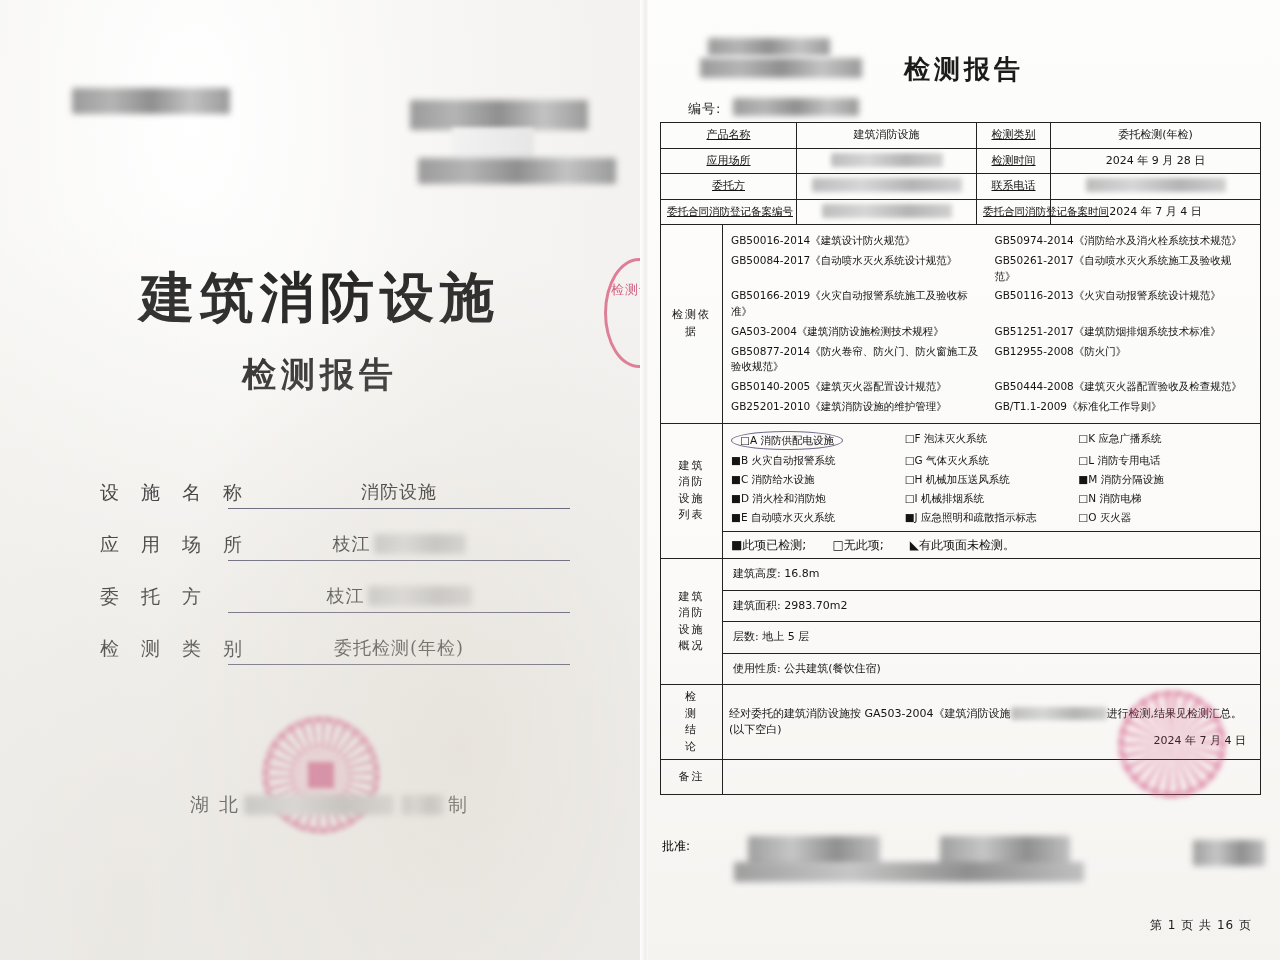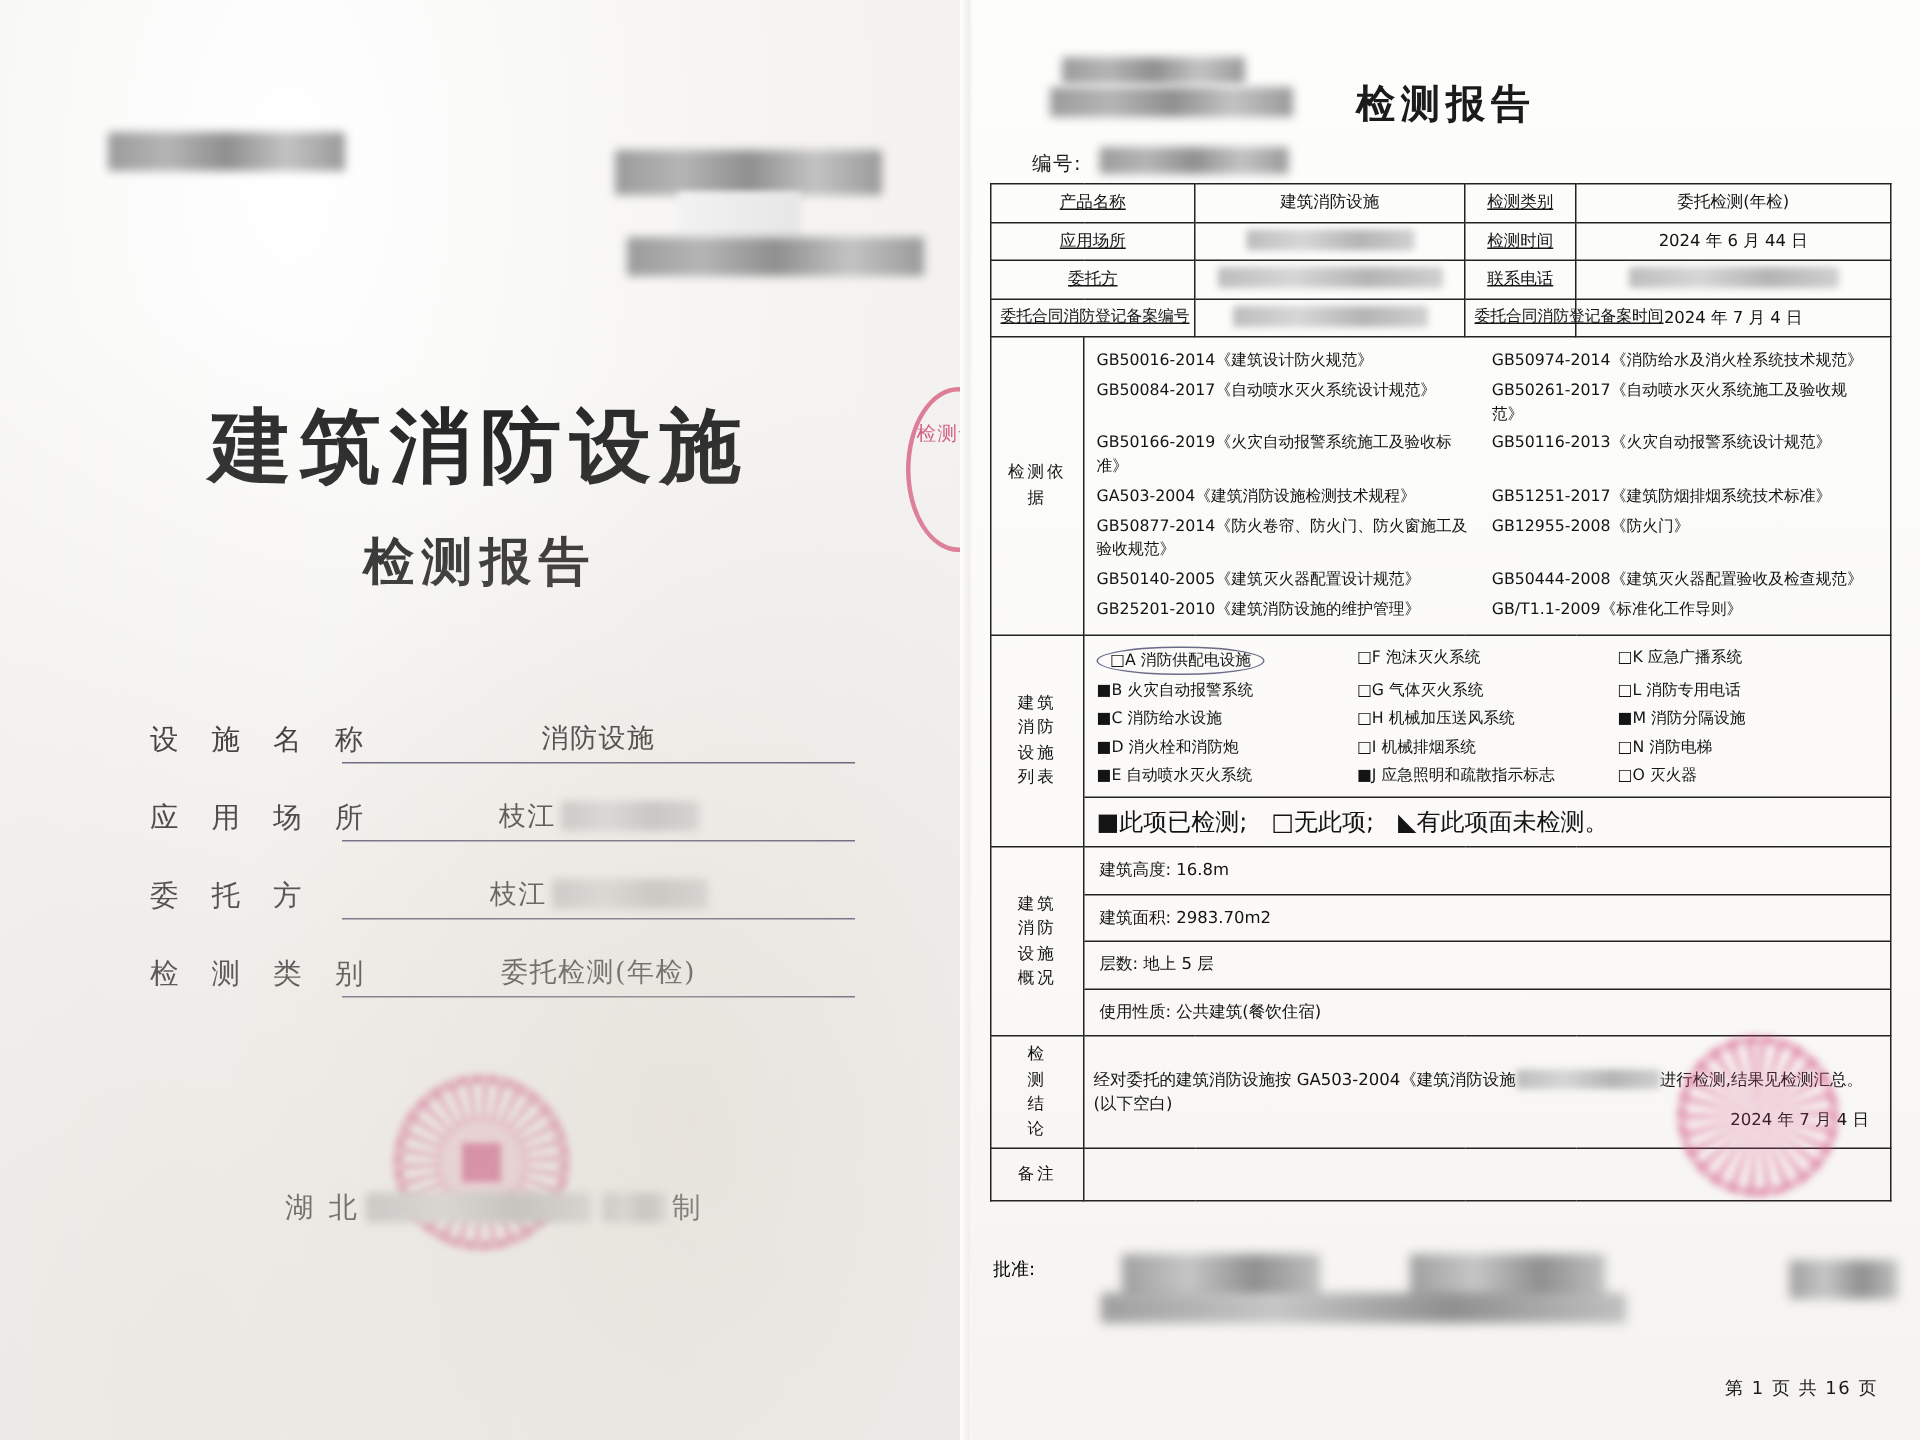--- a/index.html
+++ b/index.html
@@ -235,23 +235,23 @@
     display:grid;
     grid-template-columns: 1fr 1fr 1fr;
     row-gap: 3px;
     font-size: 10.5px;
     padding: 3px 2px 2px 2px;
   }
   .legend{
     border-top:1px solid #222;
     margin: 4px -6px -4px -6px;
     padding: 4px 8px;
-    font-size: 16px;
+    font-size: 12px;
     display:flex;
-    gap: 16px;
+    gap: 26px;
   }
   .ellipse-mark{
     display:inline-block;
     border:1.4px solid #6b6b8a;
     border-radius:50%;
     padding: 1px 8px;
   }
   .ov-row{ padding: 7px 10px; }
   .concl{ padding: 10px 10px; line-height:1.9; position:relative; min-height: 120px;}
   .concl .blk{ height:13px; }
@@ -361,21 +361,21 @@
         <tr>
           <td class="c-label" colspan="2">产品名称</td>
           <td class="c-center">建筑消防设施</td>
           <td class="c-label">检测类别</td>
           <td class="c-center">委托检测(年检)</td>
         </tr>
         <tr>
           <td class="c-label" colspan="2">应用场所</td>
           <td class="c-center"><span class="blk" style="width:112px"></span></td>
           <td class="c-label">检测时间</td>
-          <td class="c-center">2024 年  6 月 44 日</td>
+          <td class="c-center">2024 年  9 月 28 日</td>
         </tr>
         <tr>
           <td class="c-label" colspan="2">委托方</td>
           <td class="c-center"><span class="blk" style="width:150px"></span></td>
           <td class="c-label">联系电话</td>
           <td class="c-center"><span class="blk" style="width:140px"></span></td>
         </tr>
         <tr>
           <td class="c-label" colspan="2" style="font-size:10.5px;line-height:1.4">委托合同消防登记备案编号</td>
           <td class="c-center"><span class="blk" style="width:130px"></span></td>

